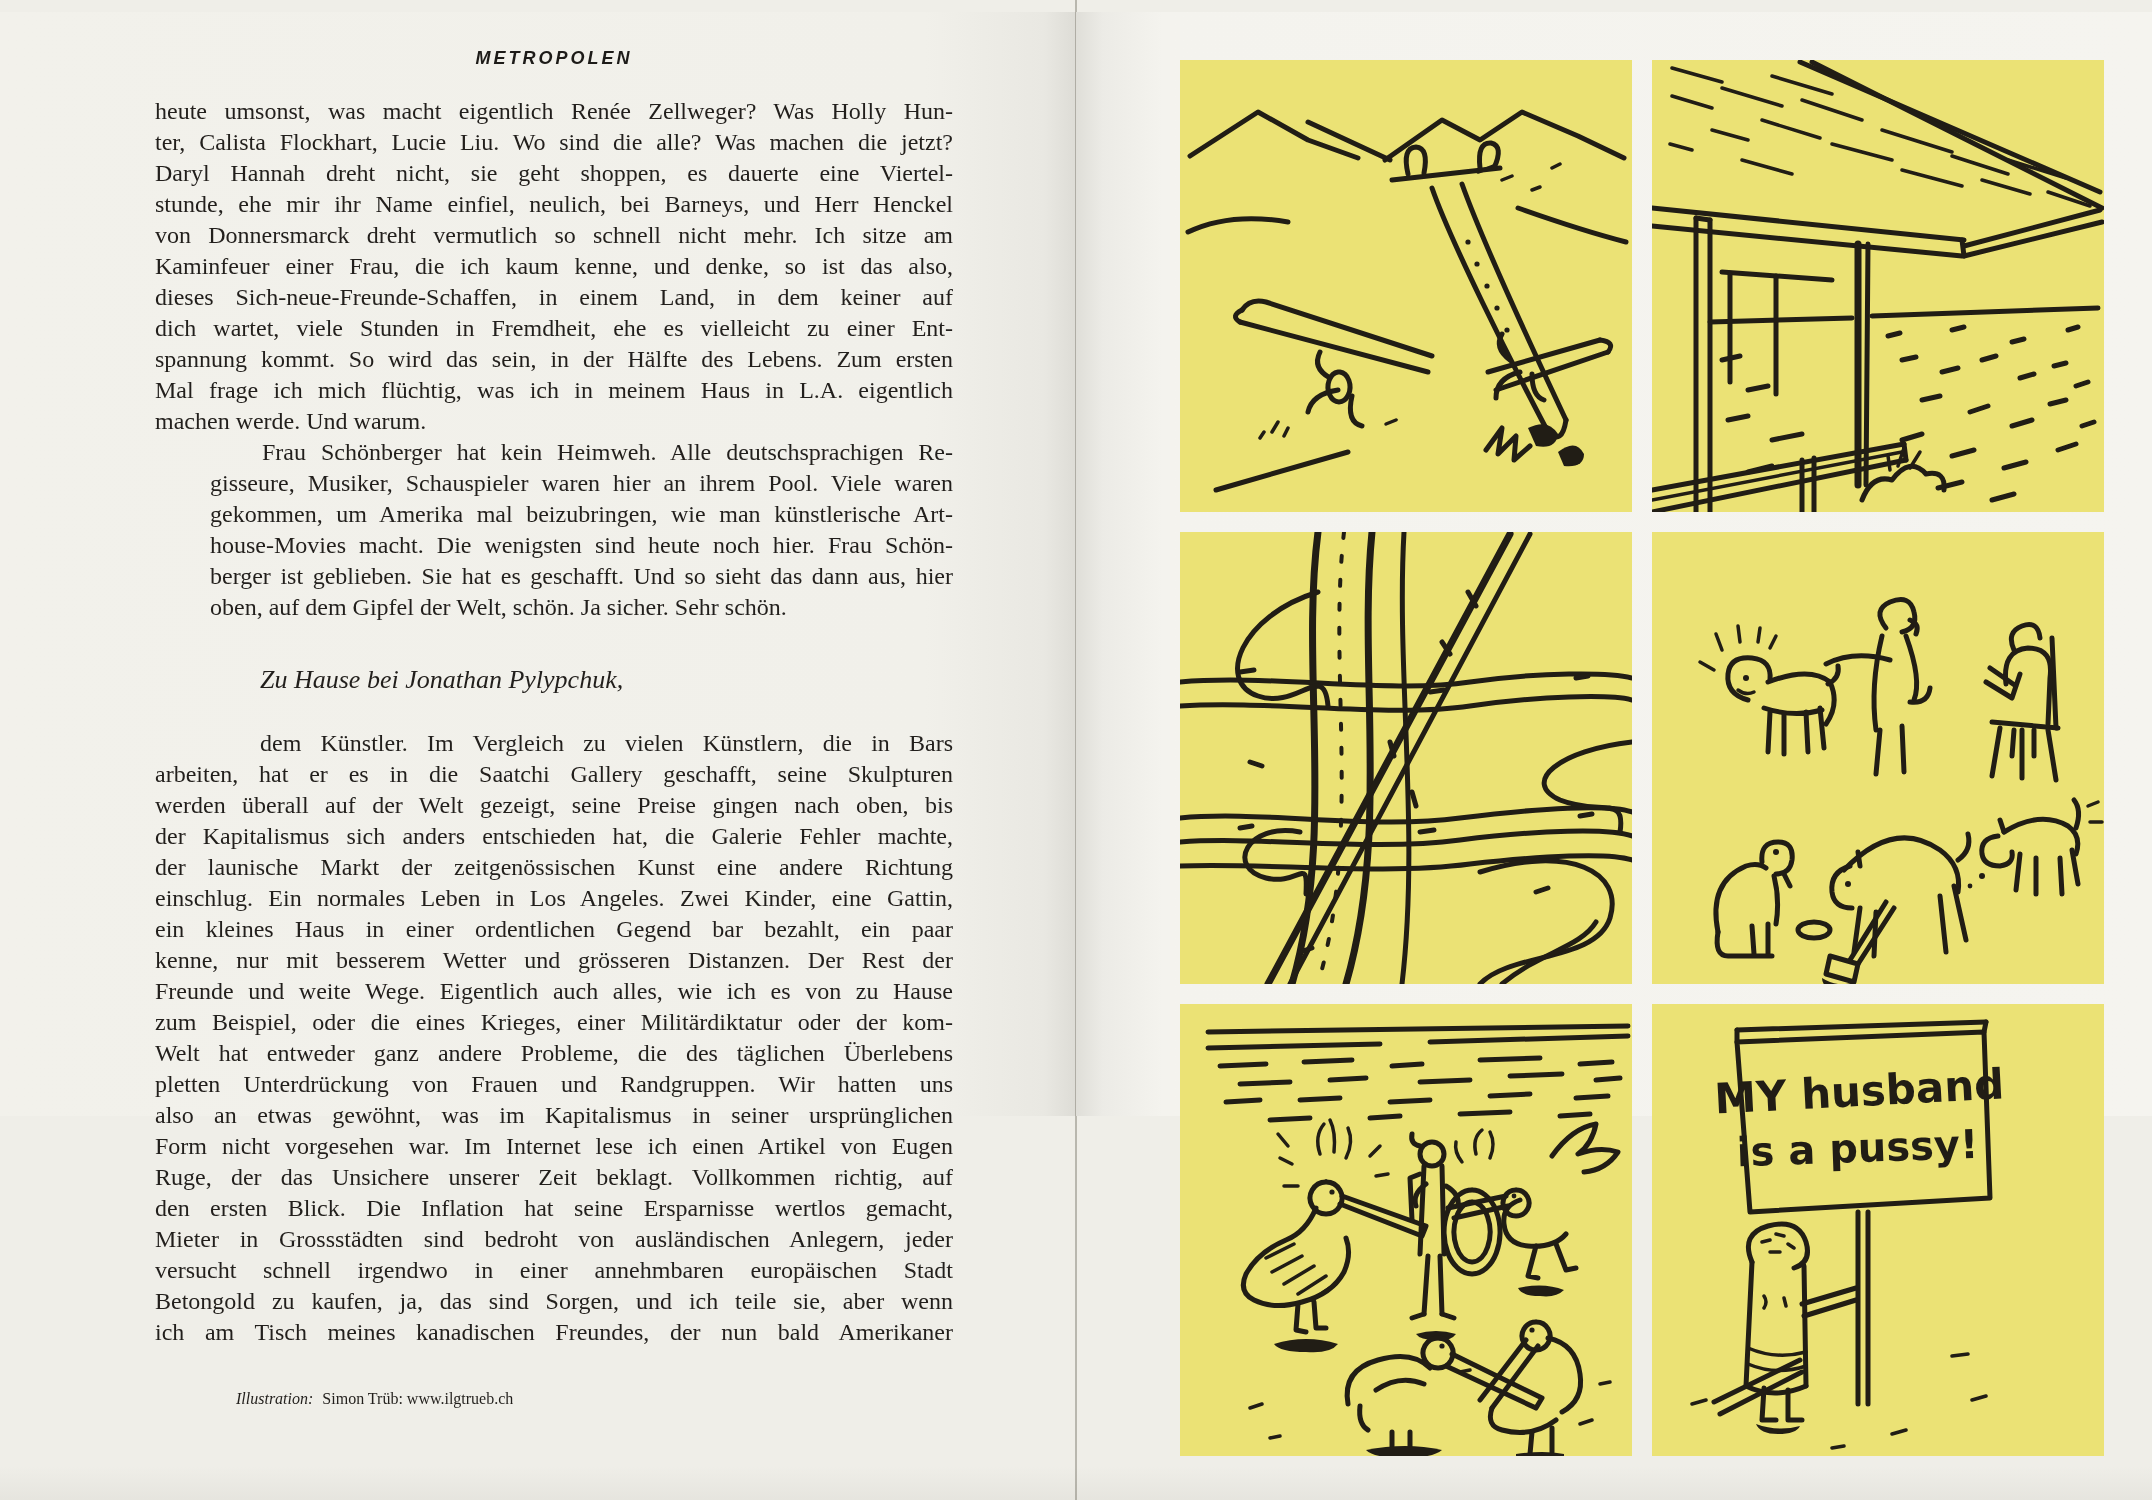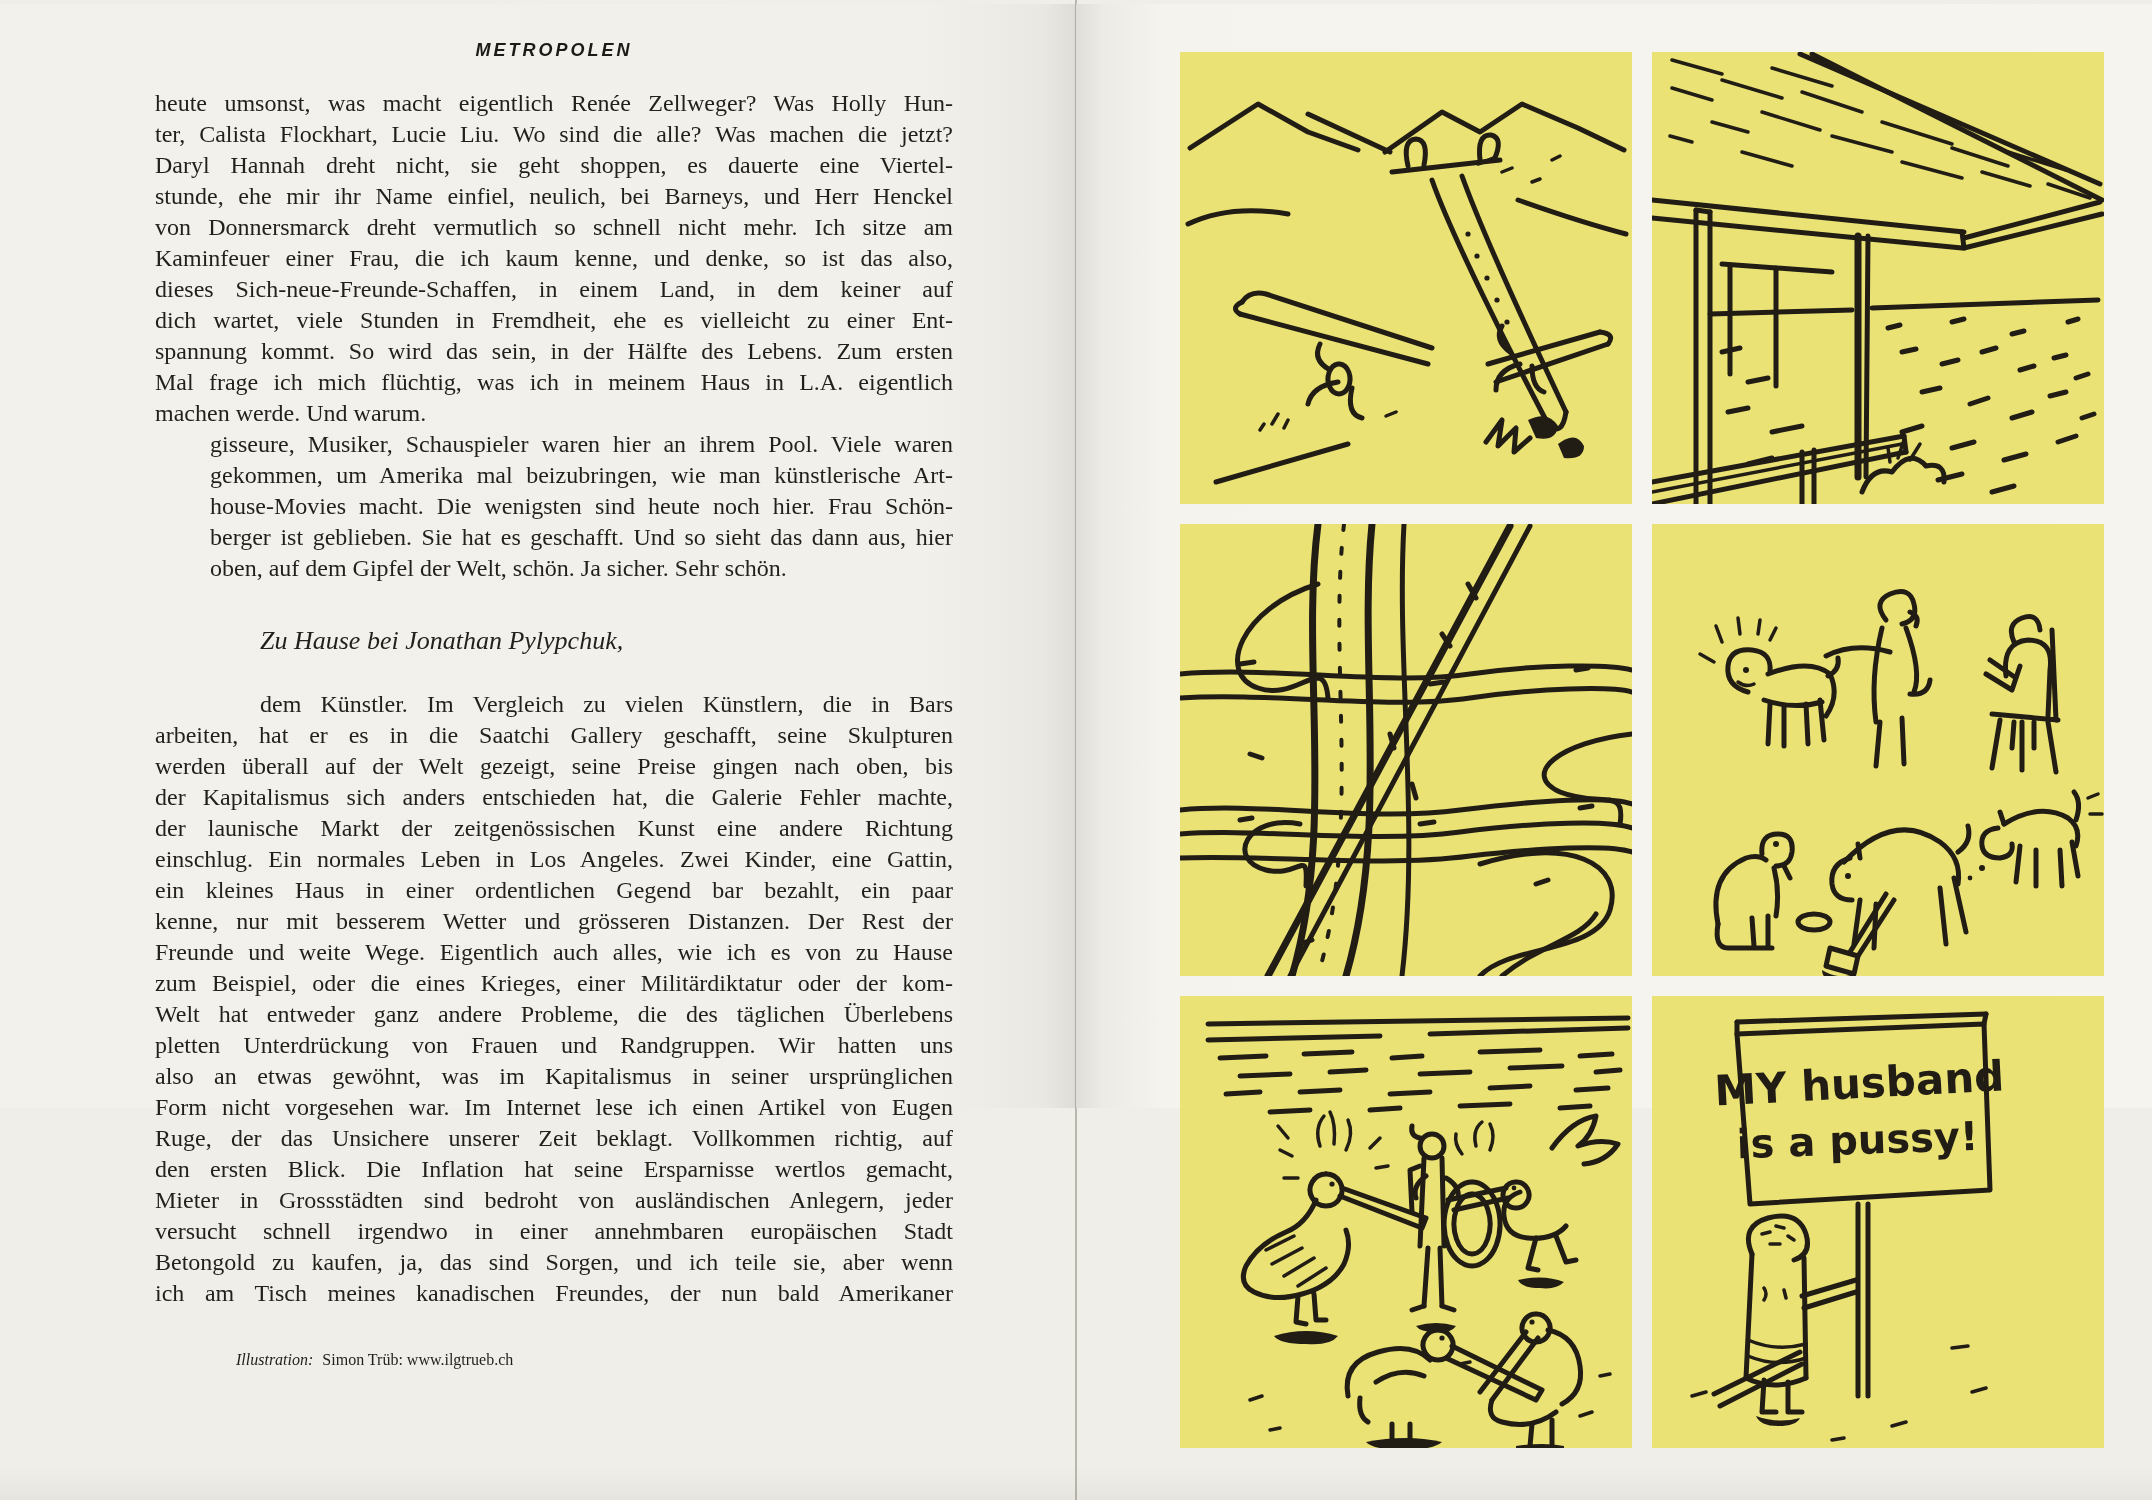--- a/index.html
+++ b/index.html
@@ -3,21 +3,21 @@
 <meta charset="utf-8">
 <style>
   html,body{margin:0;padding:0;}
   body{
     width:2152px;height:1500px;position:relative;overflow:hidden;
     background:#efeee8;
     font-family:"Liberation Serif", serif;
     color:#221f1c;
   }
   .spread{position:absolute;inset:0;}
-  .page{position:absolute;top:4px;height:1104px;}
+  .page{position:absolute;top:12px;height:1104px;}
   .page-left{
     left:0;width:1076px;
     background:linear-gradient(90deg,#f2f1eb 0%,#f1f0ea 86%,#e9e8e2 97%,#dddcd6 100%);
   }
   .page-right{
     left:1076px;width:1076px;
     background:linear-gradient(90deg,#dfded8 0%,#ecebe6 2.5%,#f4f3ee 8%,#f5f4ef 100%);
   }
   .bottom-shade{
     position:absolute;left:0;bottom:0;width:2152px;height:34px;
@@ -104,20 +104,21 @@
           <div class="line">stunde, ehe mir ihr Name einfiel, neulich, bei Barneys, und Herr Henckel</div>
           <div class="line">von Donnersmarck dreht vermutlich so schnell nicht mehr. Ich sitze am</div>
           <div class="line">Kaminfeuer einer Frau, die ich kaum kenne, und denke, so ist das also,</div>
           <div class="line">dieses Sich-neue-Freunde-Schaffen, in einem Land, in dem keiner auf</div>
           <div class="line">dich wartet, viele Stunden in Fremdheit, ehe es vielleicht zu einer Ent-</div>
           <div class="line">spannung kommt. So wird das sein, in der Hälfte des Lebens. Zum ersten</div>
           <div class="line">Mal frage ich mich flüchtig, was ich in meinem Haus in L.A. eigentlich</div>
           <div class="line end">machen werde. Und warum.</div>
         </div>
       <div class="para block-indent">
+          <div class="line first">Frau Schönberger hat kein Heimweh. Alle deutschsprachigen Re-</div>
           <div class="line">gisseure, Musiker, Schauspieler waren hier an ihrem Pool. Viele waren</div>
           <div class="line">gekommen, um Amerika mal beizubringen, wie man künstlerische Art-</div>
           <div class="line">house-Movies macht. Die wenigsten sind heute noch hier. Frau Schön-</div>
           <div class="line">berger ist geblieben. Sie hat es geschafft. Und so sieht das dann aus, hier</div>
           <div class="line end">oben, auf dem Gipfel der Welt, schön. Ja sicher. Sehr schön.</div>
         </div>
       <div class="heading">Zu Hause bei Jonathan Pylypchuk,</div>
       <div class="para">
           <div class="line first">dem Künstler. Im Vergleich zu vielen Künstlern, die in Bars</div>
           <div class="line">arbeiten, hat er es in die Saatchi Gallery geschafft, seine Skulpturen</div>

